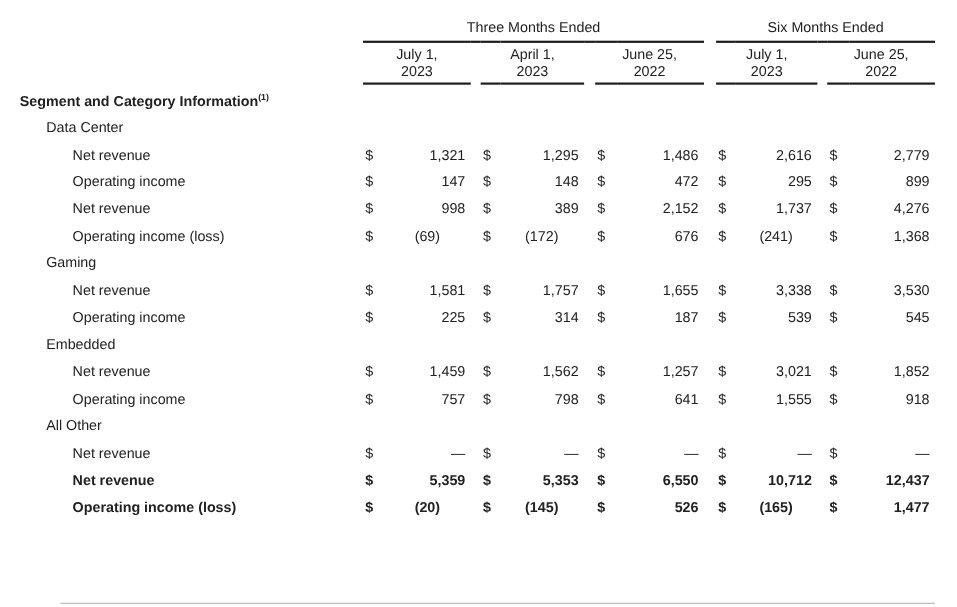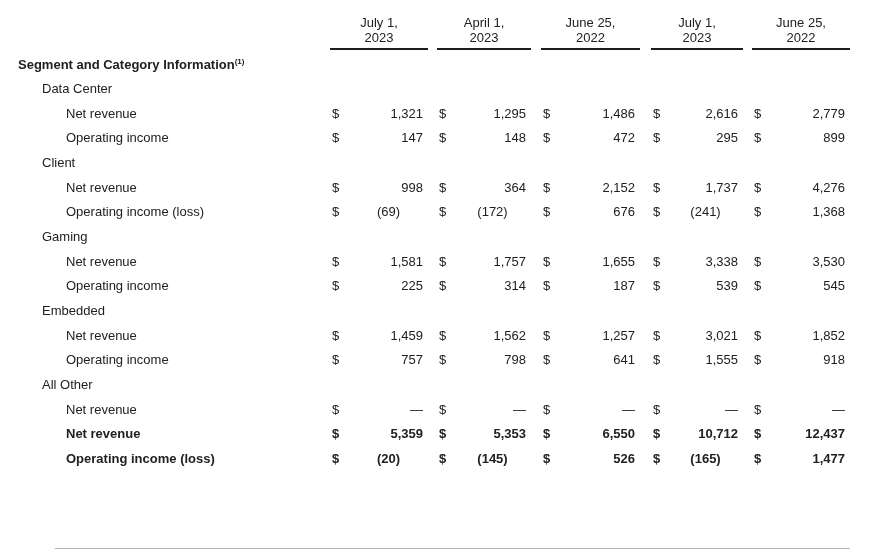--- a/index.html
+++ b/index.html
@@ -69,20 +69,26 @@
       <col style="width:20px">
         <col style="width:79px">
       <col style="width:11px">
       <col style="width:18px">
         <col style="width:74px">
       <col style="width:9px">
       <col style="width:20px">
         <col style="width:78px">
     </colgroup>
     <thead>
+      <tr class="group-row">
+        <td></td>
+        <td class="group-head" colspan="8">Three Months Ended</td>
+        <td></td>
+        <td class="group-head" colspan="5">Six Months Ended</td>
+      </tr>
       <tr class="date-row">
         <td></td>
         <td class="date-head" colspan="2">
             <div>July 1,</div>
             <div>2023</div>
           </td>
         <td></td>
         <td class="date-head" colspan="2">
             <div>April 1,</div>
             <div>2023</div>
@@ -139,29 +145,26 @@
           <td class="cur">$</td>
           <td class="val">472</td>
           <td></td>
           <td class="cur">$</td>
           <td class="val">295</td>
           <td></td>
           <td class="cur">$</td>
           <td class="val">899</td>
         </tr>
         <tr>
-          <td colspan="15" class="cat-label">Client</td>
-        </tr>
-        <tr>
           <td class="row-label">Net revenue</td>
           <td class="cur">$</td>
           <td class="val">998</td>
           <td></td>
           <td class="cur">$</td>
-          <td class="val">364</td>
+          <td class="val">389</td>
           <td></td>
           <td class="cur">$</td>
           <td class="val">2,152</td>
           <td></td>
           <td class="cur">$</td>
           <td class="val">1,737</td>
           <td></td>
           <td class="cur">$</td>
           <td class="val">4,276</td>
         </tr>

